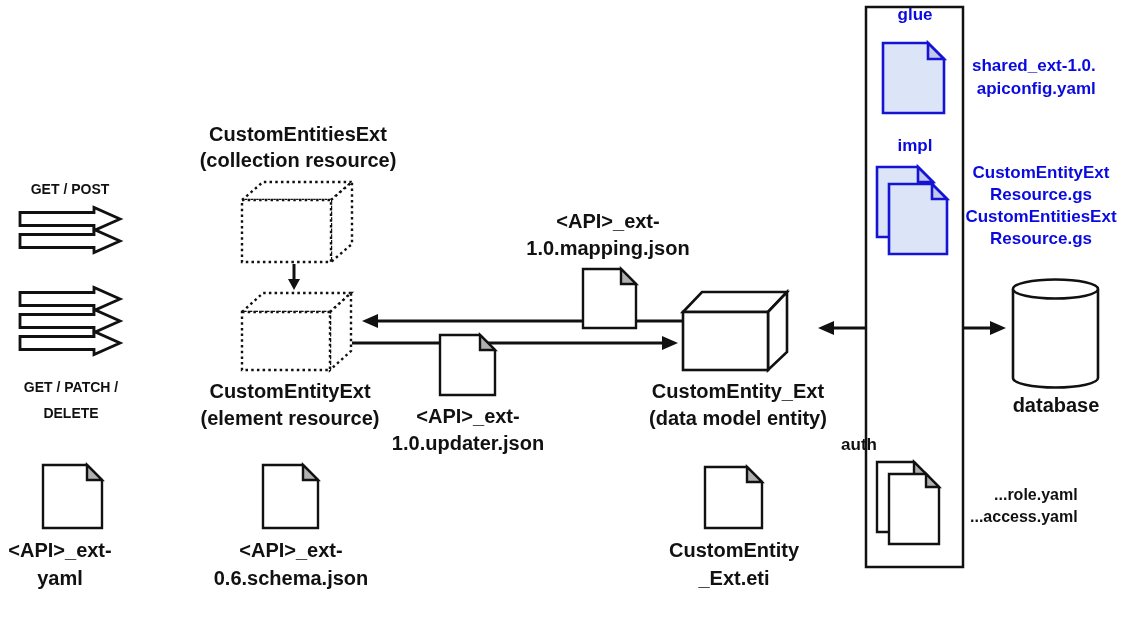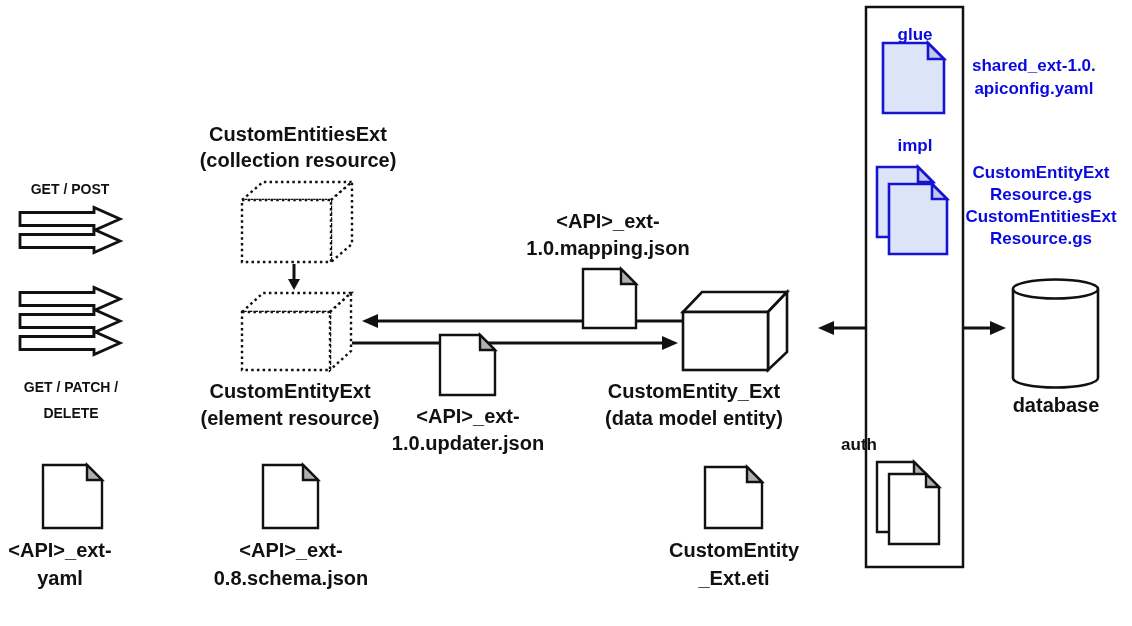--- a/index.html
+++ b/index.html
@@ -5,21 +5,21 @@
   html,body{margin:0;padding:0;background:#fff;}
   .stage{
     position:relative;width:1132px;height:626px;background:#ffffff;overflow:hidden;
     font-family:"Liberation Sans","DejaVu Sans",sans-serif;
   }
   .stage svg{position:absolute;left:0;top:0;}
   .lbl{
     position:absolute;font-weight:700;color:#111;text-align:center;
     transform:translateX(-50%);white-space:nowrap;font-size:20px;line-height:27px;
   }
-  .lbl.left{transform:none;text-align:center;}
+  .lbl.left{transform:none;text-align:right;}
   .blue{color:#0a0ae0;}
   .fs21{font-size:14px;line-height:26px;}
   .fs20-26{font-size:20px;line-height:26px;}
   .fs20-28{font-size:20px;line-height:28px;}
   .fs17{font-size:17px;line-height:22px;}
   .fs17-23{font-size:17px;line-height:23px;}
   .fs16{font-size:16px;line-height:22px;}
 </style>
 </head>
 <body>
@@ -137,21 +137,21 @@
   <div class="lbl fs20-26" style="left:298px;top:121px;">
     <div>CustomEntitiesExt</div>
     <div>(collection resource)</div>
   </div>
 
   <div class="lbl" style="left:290px;top:378px;">
     <div>CustomEntityExt</div>
     <div>(element resource)</div>
   </div>
 
-  <div class="lbl" style="left:694px;top:378px;">
+  <div class="lbl" style="left:738px;top:378px;">
     <div>CustomEntity_Ext</div>
     <div>(data model entity)</div>
   </div>
 
   <div class="lbl" style="left:608px;top:208px;">
     <div>&lt;API&gt;_ext-</div>
     <div>1.0.mapping.json</div>
   </div>
 
   <div class="lbl" style="left:468px;top:403px;">
@@ -159,40 +159,44 @@
     <div>1.0.updater.json</div>
   </div>
 
   <div class="lbl fs20-28" style="left:60px;top:536px;">
     <div>&lt;API&gt;_ext-</div>
     <div>yaml</div>
   </div>
 
   <div class="lbl fs20-28" style="left:291px;top:536px;">
     <div>&lt;API&gt;_ext-</div>
-    <div>0.8.schema.json</div>
+    <div>0.6.schema.json</div>
   </div>
 
   <div class="lbl fs20-28" style="left:734px;top:536px;">
     <div>CustomEntity</div>
     <div>_Ext.eti</div>
   </div>
 
-  <div class="lbl fs17 blue" style="left:915px;top:24px;">glue</div>
+  <div class="lbl fs17 blue" style="left:915px;top:4px;">glue</div>
   <div class="lbl fs17 blue" style="left:915px;top:135px;">impl</div>
   <div class="lbl fs17" style="left:859px;top:434px;">auth</div>
 
   <div class="lbl left fs17-23 blue" style="left:972px;top:54px;">
     <div>shared_ext-1.0.</div>
     <div>apiconfig.yaml</div>
   </div>
 
   <div class="lbl fs17 blue" style="left:1041px;top:162px;">
     <div>CustomEntityExt</div>
     <div>Resource.gs</div>
     <div>CustomEntitiesExt</div>
     <div>Resource.gs</div>
   </div>
 
+  <div class="lbl left fs16" style="left:970px;top:484px;">
+    <div>...role.yaml</div>
+    <div>...access.yaml</div>
+  </div>
 
   <div class="lbl" style="left:1056px;top:392px;">database</div>
 
 </div>
 
 </body></html>

